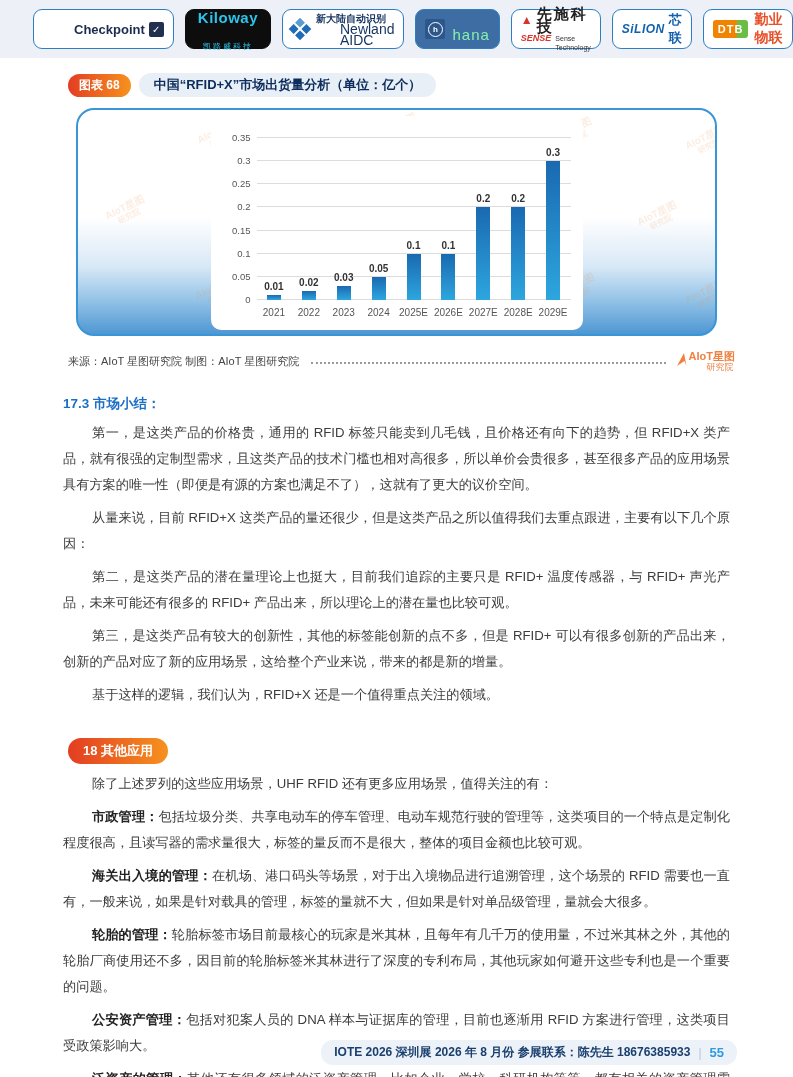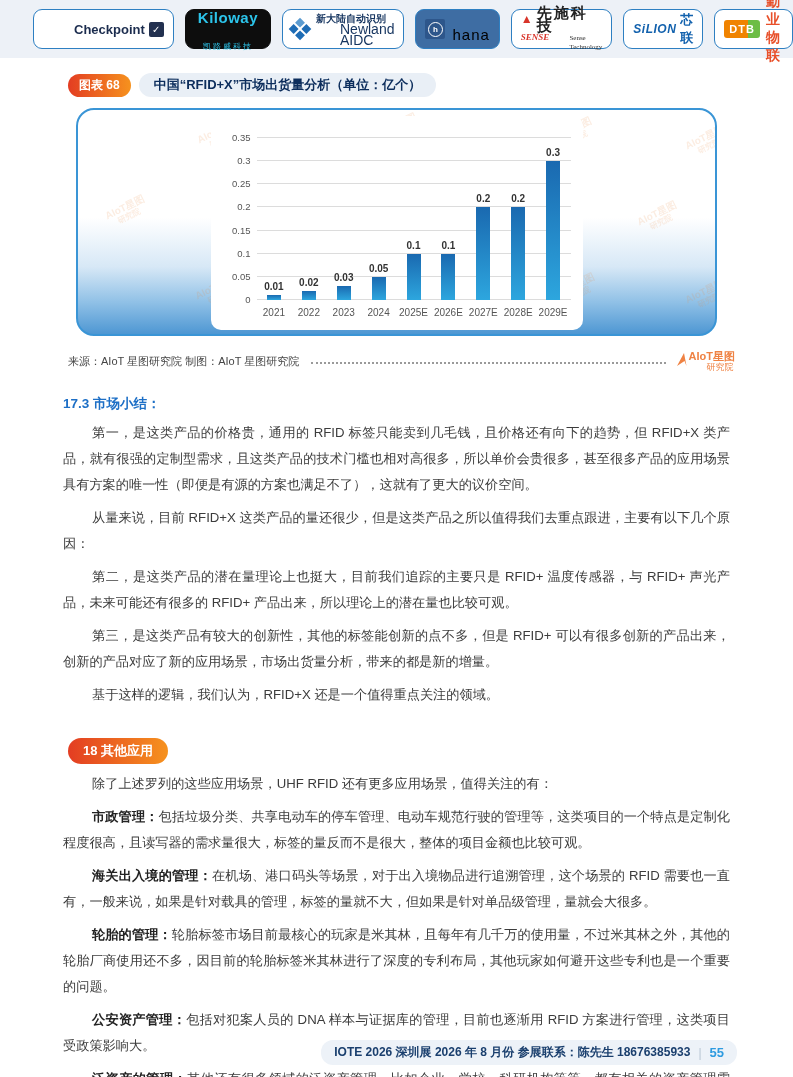--- a/index.html
+++ b/index.html
@@ -17,26 +17,26 @@
   .kw-sub{color:#2cc4ea;font-size:8px;letter-spacing:2px;line-height:9px;}
   .nl-icon{display:grid;grid-template-columns:7px 7px;grid-gap:2px;transform:rotate(45deg);margin-right:8px;}
   .nl-icon span{width:7px;height:7px;background:#1e6cb5;display:block;}
   .nl-icon span.lt{background:#5b9bd0;}
   .nl-text{display:flex;flex-direction:column;line-height:11px;}
   .nl-cn{font-size:10px;font-weight:bold;color:#15345f;}
   .nl-en{font-size:14px;color:#15345f;padding-left:24px;}
   .logo-card.hana{background:#3e6da3;border-color:#2d7fc2;gap:7px;}
   .hana-ic{width:20px;height:20px;background:#2d568b;display:flex;align-items:center;justify-content:center;border-radius:2px;}
   .hana-circ{width:13px;height:13px;border:1.5px solid #fff;border-radius:50%;display:flex;align-items:center;justify-content:center;color:#fff;font-size:8px;font-weight:bold;}
-  .hana-txt{color:#000000;font-size:15px;letter-spacing:1px;margin-top:10px;}
+  .hana-txt{color:#86efac;font-size:15px;letter-spacing:1px;margin-top:10px;}
   .logo-card.sense{flex-direction:column;align-items:flex-start;justify-content:center;padding:2px 9px;}
   .sense-r1{display:flex;align-items:center;gap:4px;line-height:13px;}
   .sense-tri{color:#d8342a;font-size:12px;line-height:12px;}
   .sense-cn{font-size:15px;color:#222;letter-spacing:2px;font-weight:bold;}
-  .sense-r2{display:flex;align-items:baseline;gap:20px;line-height:9px;margin-top:1px;font-family:Liberation Serif, serif;}
+  .sense-r2{display:flex;align-items:baseline;gap:4px;line-height:9px;margin-top:1px;}
   .sense-en{color:#d8342a;font-size:9px;font-weight:bold;font-style:italic;}
   .sense-en2{color:#333;font-size:7px;}
   .sil-main{color:#1261ad;font-size:12px;font-weight:800;font-style:italic;letter-spacing:.5px;}
   .sil-cn{color:#1261ad;font-size:13px;font-weight:bold;margin-left:4px;}
   .dtb-box{background:linear-gradient(90deg,#f08300 68%,#6cbd45 68%);color:#fff;font-weight:800;font-size:11px;padding:3px 5px;border-radius:3px;letter-spacing:1px;}
   .dtb-cn{color:#e8502a;font-size:14px;font-weight:bold;margin-left:6px;}
   
   .figure-header{display:flex;align-items:center;margin:15px 0 0 68px;gap:8px;}
   .fig-badge{background:linear-gradient(90deg,#e33d22,#f6921e);color:#fff;font-size:12px;font-weight:bold;padding:3px 11px;border-radius:12px;}
   .fig-title{background:#e9eff6;color:#0c2d5c;font-size:13px;font-weight:bold;padding:3px 15px;border-radius:12px;}
@@ -226,21 +226,21 @@
     <span class="aiot-t1">AIoT星图</span>
     <span class="aiot-t2">研究院</span>
   </div>
 </div>
 
 <h3 class="sec-heading">17.3 市场小结：</h3>
 <div id="sec17">
     <p class="body-para">第一，是这类产品的价格贵，通用的 RFID 标签只能卖到几毛钱，且价格还有向下的趋势，但 RFID+X 类产品，就有很强的定制型需求，且这类产品的技术门槛也相对高很多，所以单价会贵很多，甚至很多产品的应用场景具有方案的唯一性（即便是有源的方案也满足不了），这就有了更大的议价空间。</p>
     <p class="body-para">从量来说，目前 RFID+X 这类产品的量还很少，但是这类产品之所以值得我们去重点跟进，主要有以下几个原因：</p>
     <p class="body-para">第二，是这类产品的潜在量理论上也挺大，目前我们追踪的主要只是 RFID+ 温度传感器，与 RFID+ 声光产品，未来可能还有很多的 RFID+ 产品出来，所以理论上的潜在量也比较可观。</p>
-    <p class="body-para">第三，是这类产品有较大的创新性，其他的标签能创新的点不多，但是 RFID+ 可以有很多创新的产品出来，创新的产品对应了新的应用场景，市场出货量分析，带来的都是新的增量。</p>
+    <p class="body-para">第三，是这类产品有较大的创新性，其他的标签能创新的点不多，但是 RFID+ 可以有很多创新的产品出来，创新的产品对应了新的应用场景，这给整个产业来说，带来的都是新的增量。</p>
     <p class="body-para">基于这样的逻辑，我们认为，RFID+X 还是一个值得重点关注的领域。</p>
   </div>
 
 <div class="sec-badge-wrap">
   <span class="sec-badge">18 其他应用</span>
 </div>
 <p class="body-para">除了上述罗列的这些应用场景，UHF RFID 还有更多应用场景，值得关注的有：</p>
 <div id="sec18">
     <p class="body-para"><b>市政管理：</b>包括垃圾分类、共享电动车的停车管理、电动车规范行驶的管理等，这类项目的一个特点是定制化程度很高，且读写器的需求量很大，标签的量反而不是很大，整体的项目金额也比较可观。</p>
     <p class="body-para"><b>海关出入境的管理：</b>在机场、港口码头等场景，对于出入境物品进行追溯管理，这个场景的 RFID 需要也一直有，一般来说，如果是针对载具的管理，标签的量就不大，但如果是针对单品级管理，量就会大很多。</p>

